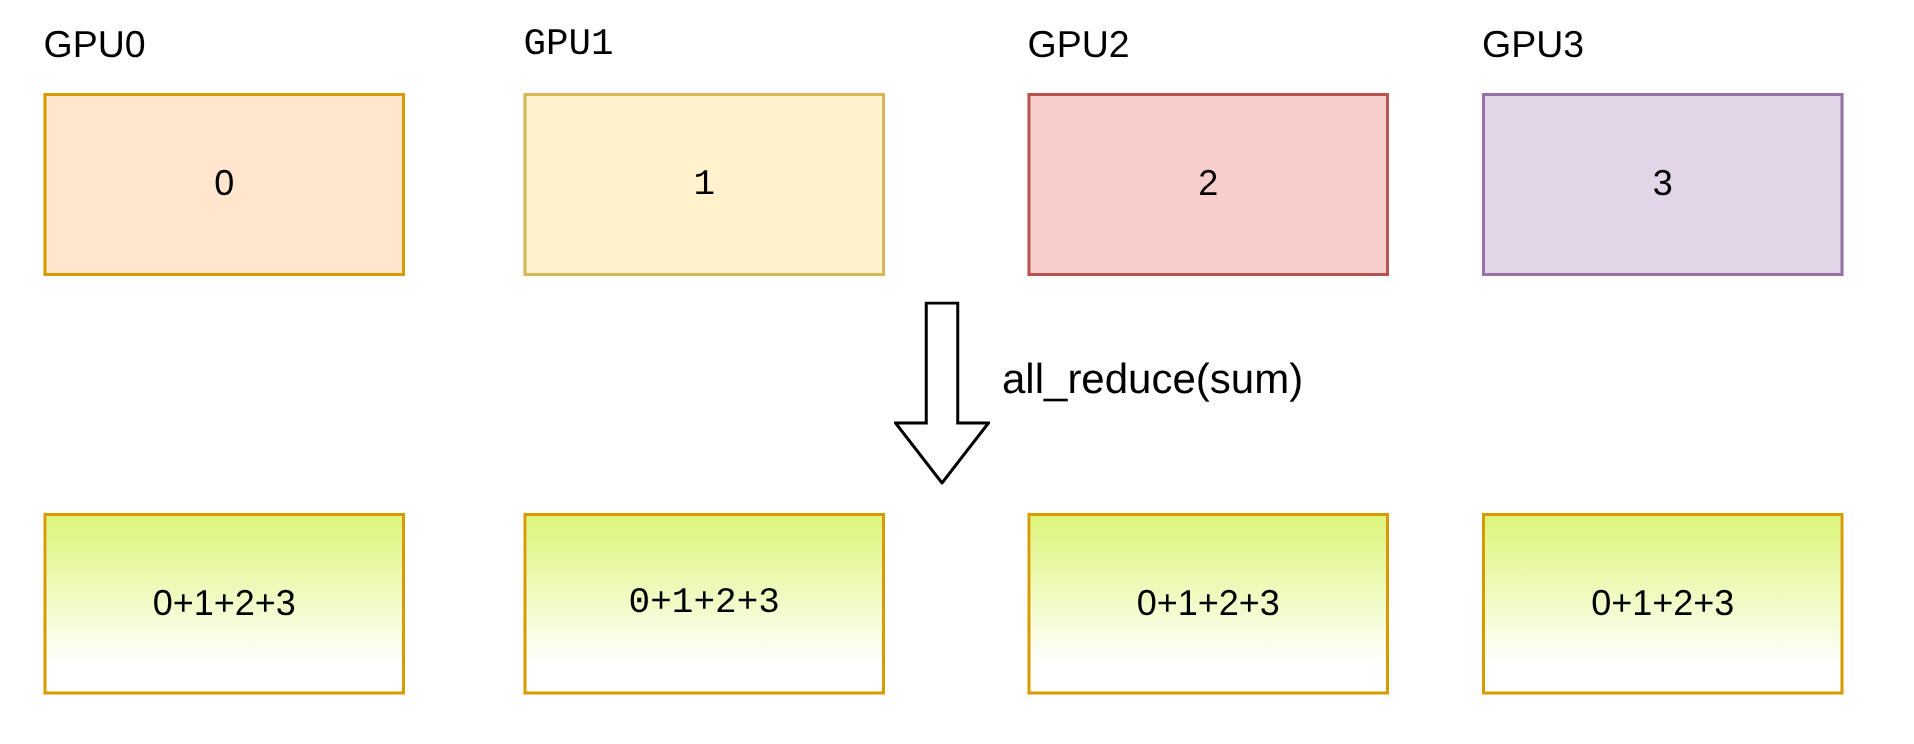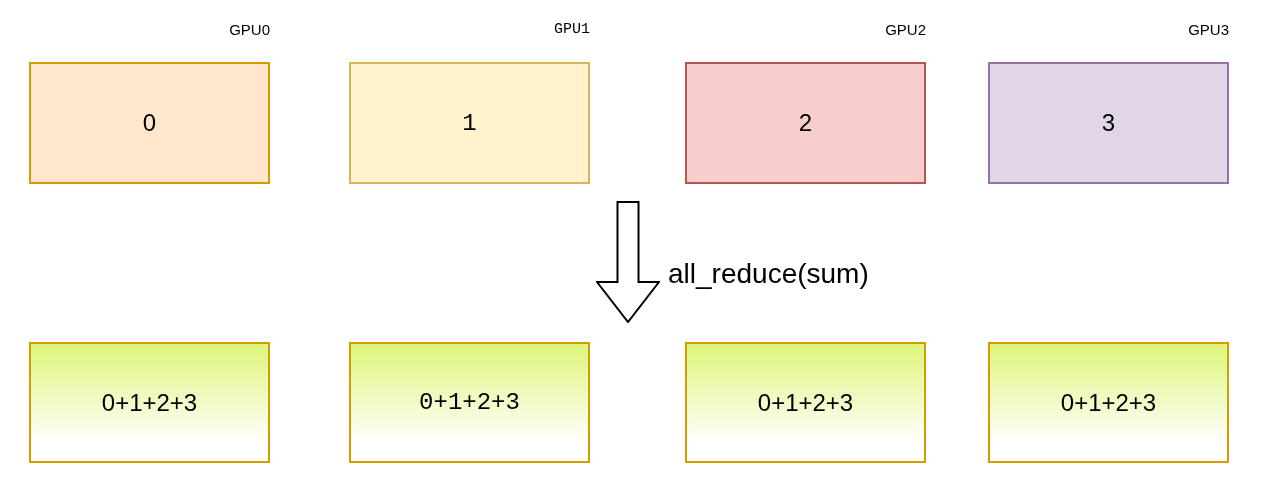--- a/index.html
+++ b/index.html
@@ -13,22 +13,22 @@
     width: 1276px;
     height: 496px;
     background: #ffffff;
     overflow: hidden;
   }
   .gpu-name {
     position: absolute;
     top: 16px;
     width: 241px;
     line-height: 28px;
-    text-align: right;
-    font-size: 15px;
+    text-align: left;
+    font-size: 25px;
     color: #000000;
   }
   .box {
     position: absolute;
     width: 241px;
     box-sizing: border-box;
     border: 2px solid #000;
     display: flex;
     align-items: center;
     justify-content: center;
@@ -54,21 +54,20 @@
   }
   .op-label {
     position: absolute;
     left: 668px;
     top: 238px;
     height: 30px;
     line-height: 30px;
     font-size: 28px;
     color: #000000;
     white-space: nowrap;
-    margin-top: 21px;
   }
 </style>
 </head>
 <body>
 
 <div class="canvas">
 
   <div class="gpu-name col-0">GPU0</div>
   <div class="gpu-name col-1">GPU1</div>
   <div class="gpu-name col-2">GPU2</div>

